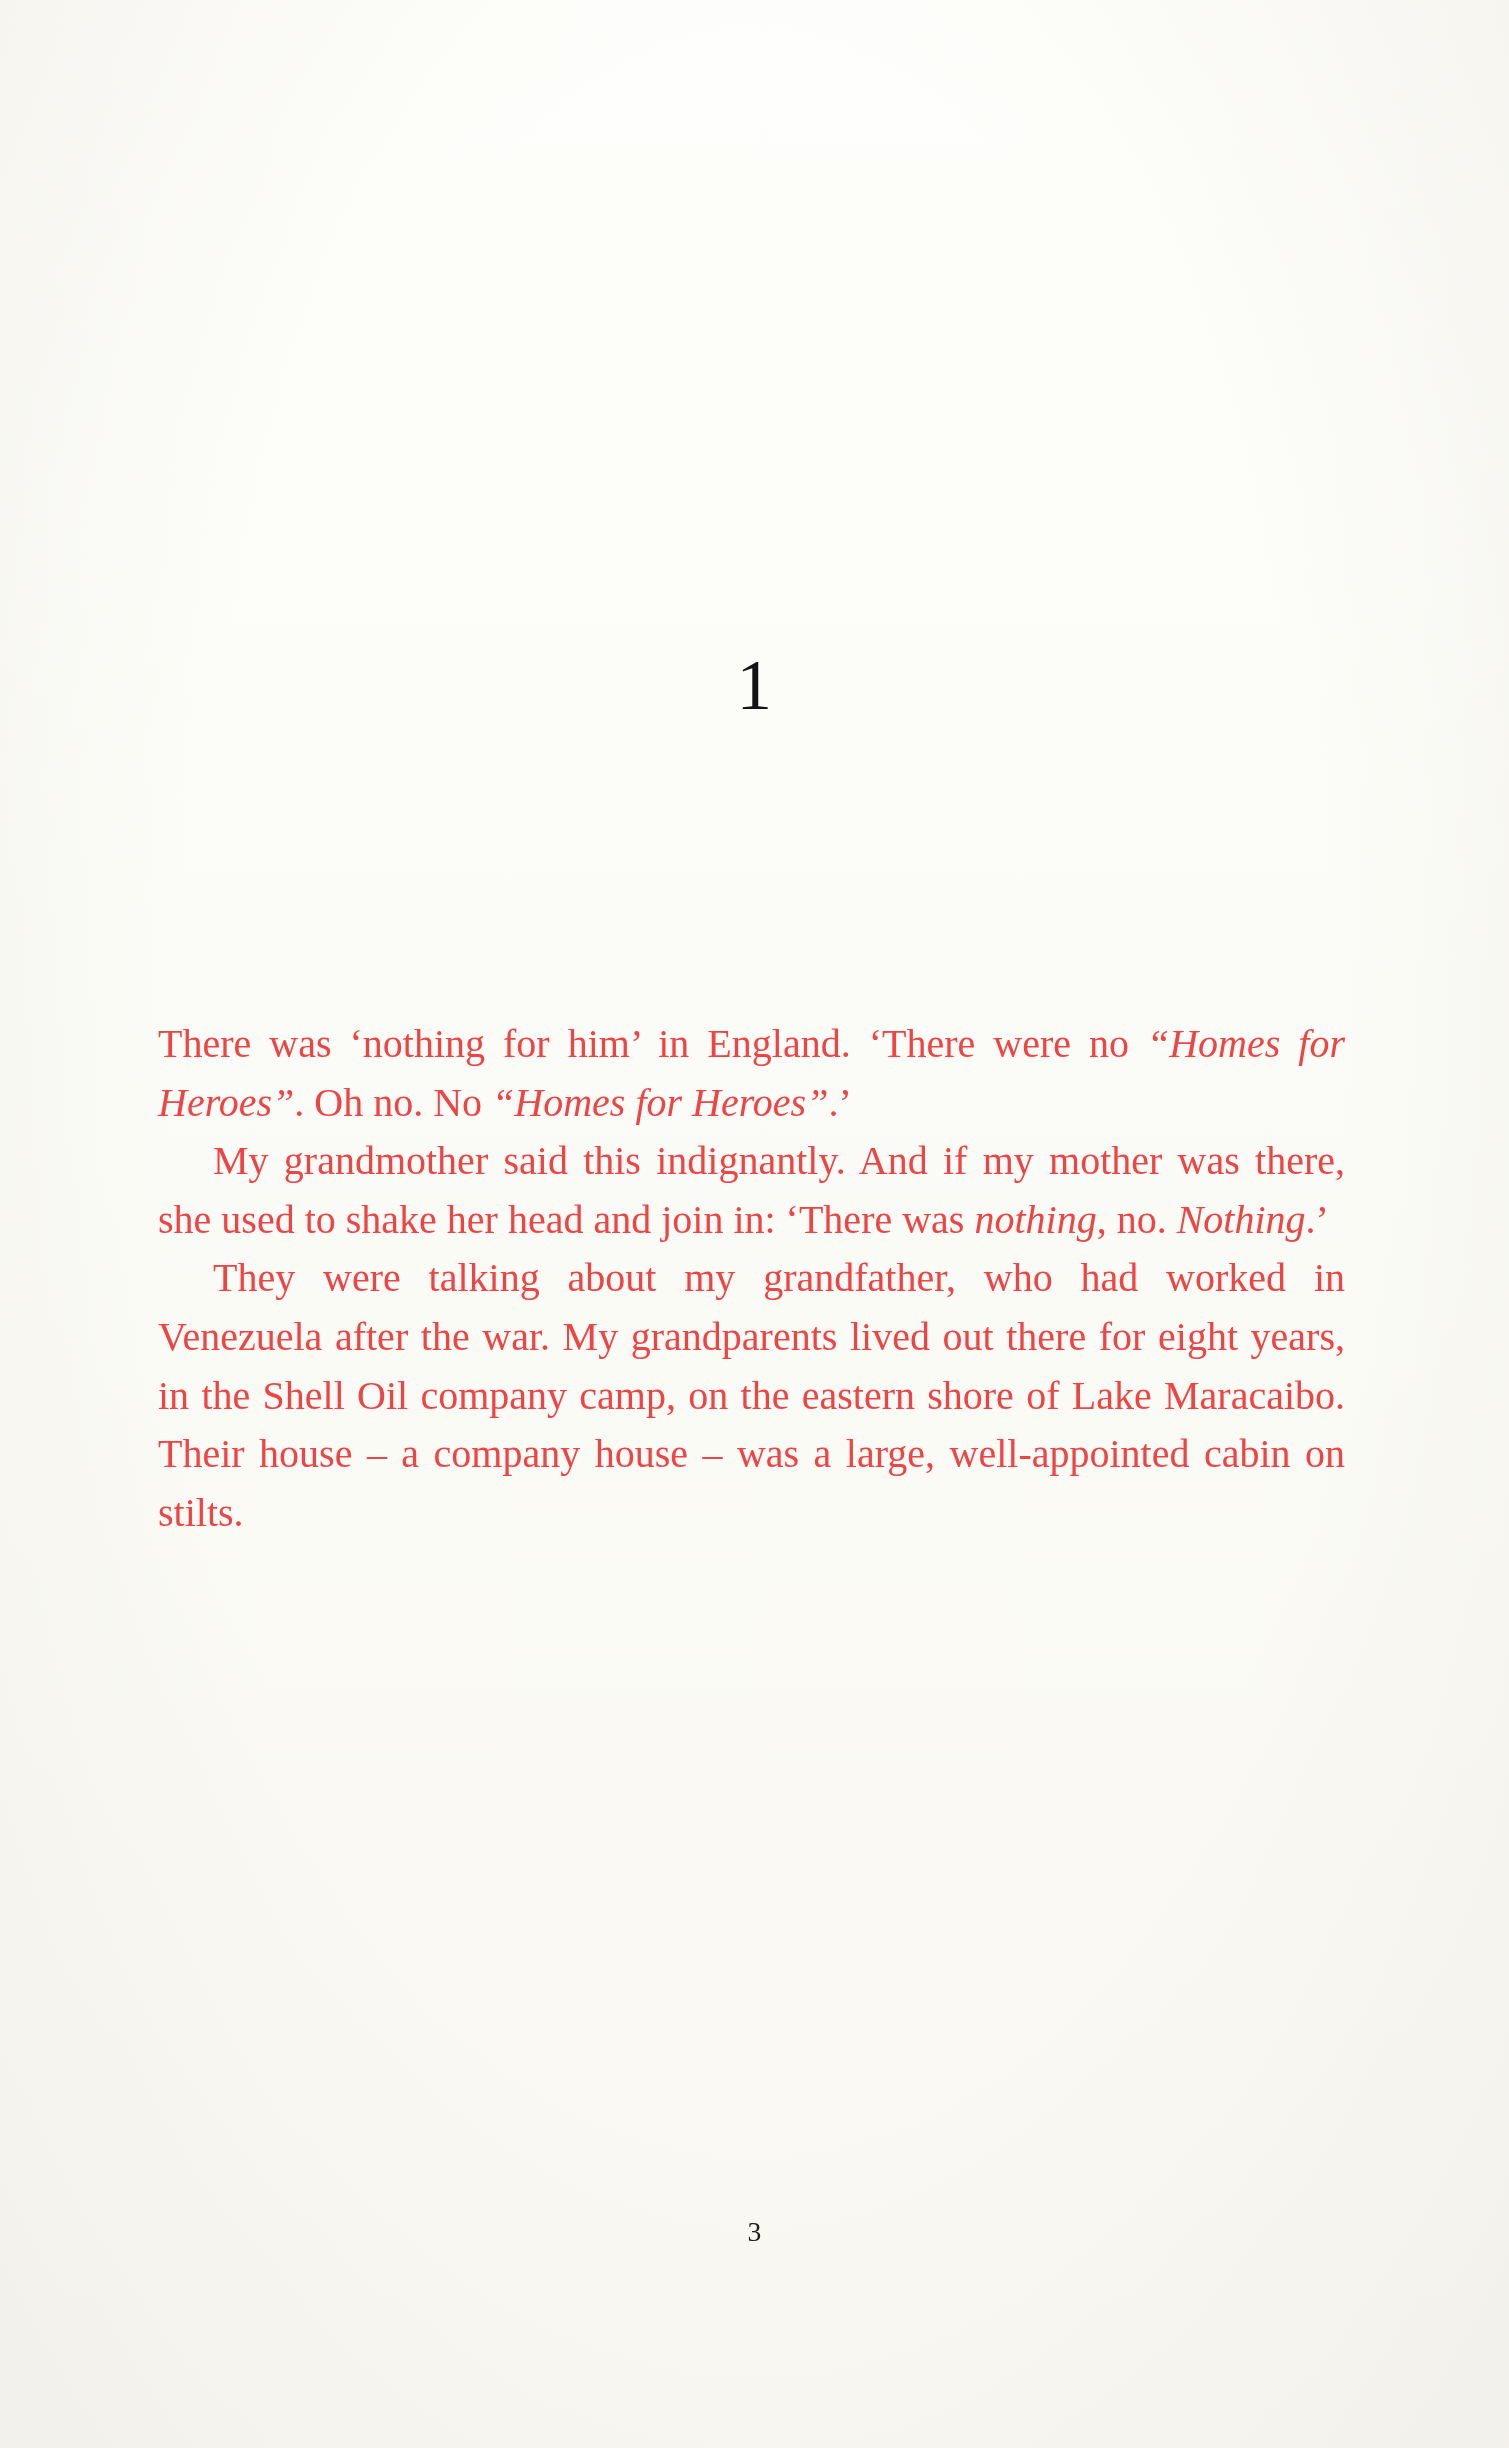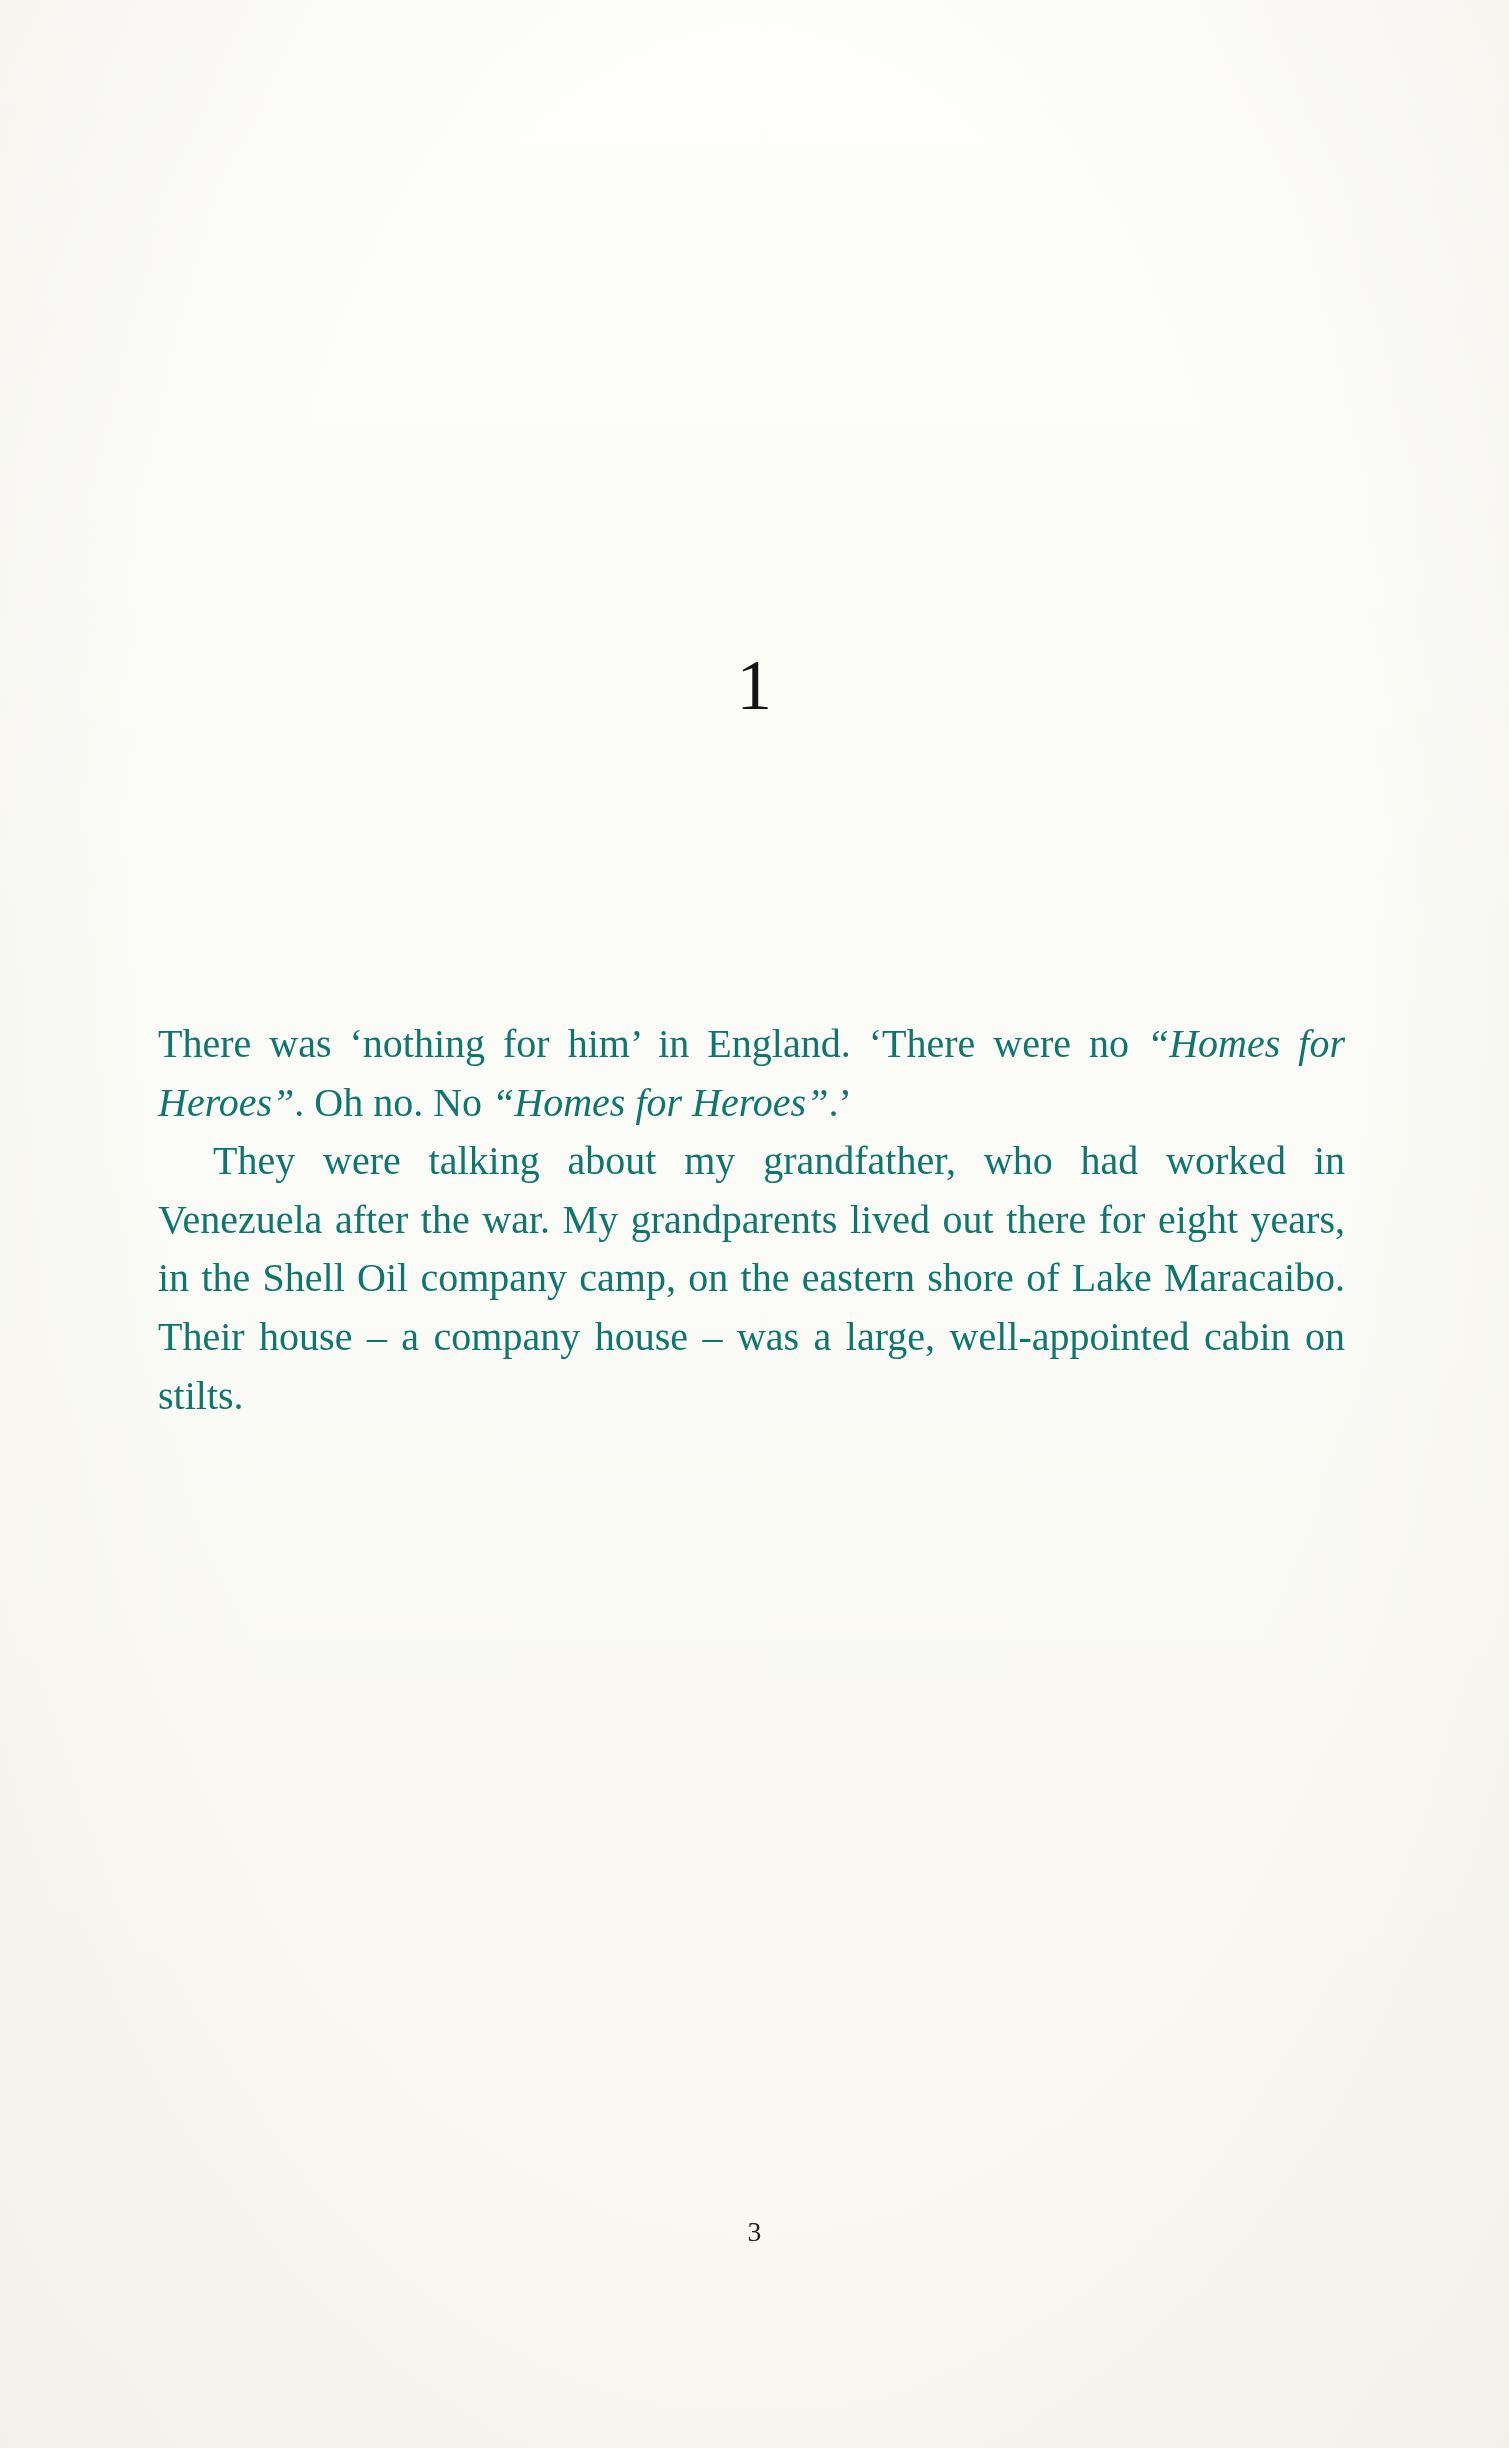--- a/index.html
+++ b/index.html
@@ -49,21 +49,21 @@
 
   .body-text {
     position: absolute;
     top: 1015px;
     left: 158px;
     width: 1187px;
     font-size: 40px;
     line-height: 1.465;
     text-align: justify;
     text-justify: inter-word;
-    color: #0f766e;
+    color: #ef4444;
   }
 
   .body-text p {
     margin: 0;
   }
 
   .body-text p + p {
     margin-top: 0;
   }
 
@@ -88,18 +88,19 @@
 </head>
 <body>
 
 <div class="page">
   <div class="paper-tint"></div>
 
   <div class="chapter-number">1</div>
 
   <div class="body-text" id="body-text">
       <p><span>There was ‘nothing for him’ in England. ‘There were no </span><span class="ital">“Homes for Heroes”</span><span>. Oh no. No </span><span class="ital">“Homes for Heroes”</span><span>.’</span></p>
+      <p class="indent"><span>My grandmother said this indignantly. And if my mother was there, she used to shake her head and join in: ‘There was </span><span class="ital">nothing</span><span>, no. </span><span class="ital">Nothing</span><span>.’</span></p>
       <p class="indent"><span>They were talking about my grandfather, who had worked in Venezuela after the war. My grandparents lived out there for eight years, in the Shell Oil company camp, on the eastern shore of Lake Maracaibo. Their house – a company house – was a large, well-appointed cabin on stilts.</span></p>
     </div>
 
   <div class="folio">3</div>
 </div>
 
 
 </body></html>

